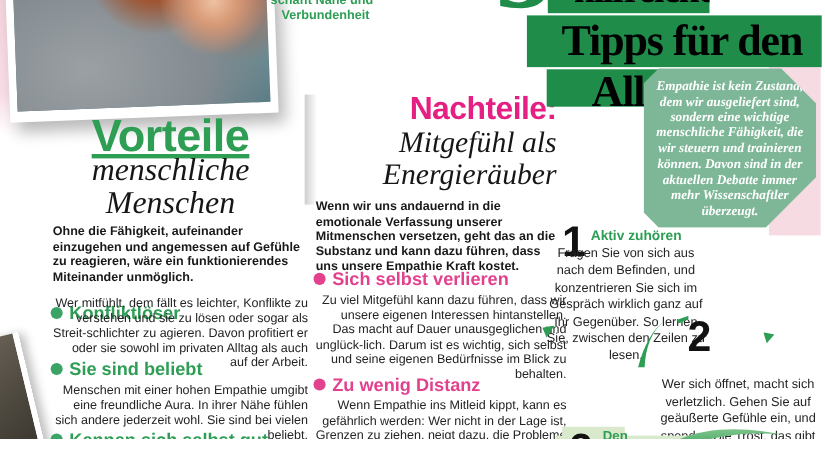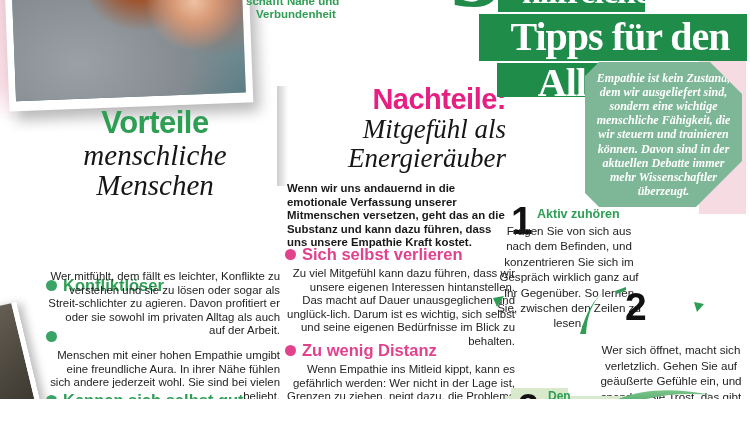--- a/index.html
+++ b/index.html
@@ -35,33 +35,33 @@
   .sec-h{position:absolute;font-weight:bold;font-size:16.5px;line-height:18px;white-space:nowrap;}
   .sec-h .dot{display:inline-block;width:11px;height:11px;border-radius:50%;margin-right:6px;}
   .sec-h.green{color:#2e9e55;} .sec-h.green .dot{background:#3aa467;}
   .sec-h.pink{color:#e2418e;} .sec-h.pink .dot{background:#e2418e;}
 
   
   .frag-green{position:absolute;left:246px;top:-5px;width:118px;font-weight:bold;font-size:11.5px;
     line-height:13px;color:#2e9e55;}
   .frag-green .l2{padding-left:10px;}
   .v-title{position:absolute;left:38px;top:106px;width:234px;text-align:center;}
-  .accent-green{font-weight:bold;font-size:31px;line-height:34px;color:#2e9e55;letter-spacing:-.5px;}
+  .accent-green{font-weight:bold;font-size:41px;line-height:34px;color:#2e9e55;letter-spacing:-.5px;text-decoration:underline;}
   .serif-title{font-family:"Liberation Serif",serif;font-style:italic;font-size:29px;line-height:30px;color:#161616;}
 
   
   .n-title{position:absolute;left:280px;top:84px;width:226px;text-align:right;}
   .accent-pink{font-weight:bold;font-size:29px;line-height:31px;color:#e61f83;letter-spacing:-.5px;}
 
   
   .big5-wrap{position:absolute;left:450px;top:0;width:78px;height:27px;overflow:hidden;}
   .big5-wrap span{position:absolute;left:0;top:-82px;font-family:"Liberation Serif",serif;
     font-weight:bold;font-size:105px;line-height:105px;color:#1f8c4a;}
   .hl-block{position:absolute;background:#1f8c4a;text-align:center;overflow:hidden;}
-  .hl-txt{font-family:"Liberation Serif",serif;font-weight:bold;color:#ffffff;letter-spacing:-1px;margin-left:14px;}
+  .hl-txt{font-family:"Liberation Serif",serif;font-weight:bold;color:#000000;letter-spacing:-1px;margin-left:14px;}
   .hl1{left:498px;top:0;width:147px;height:12px;}
   .hl1 .hl-txt{position:absolute;width:100%;left:0;top:-27px;font-size:34px;line-height:38px;}
   .hl2{left:479px;top:14px;width:268px;height:47px;}
   .hl2 .hl-txt{font-size:40px;line-height:46px;display:block;}
   .hl3{left:497px;top:63px;width:166px;height:34px;overflow:visible;}
   .hl3 .hl-txt{font-size:40px;line-height:40px;display:block;}
 
   
   .sage-box{position:absolute;left:585px;top:62px;width:157px;height:145px;background:#7eb797;
     clip-path:polygon(14px 0,calc(100% - 32px) 0,100% 32px,100% calc(100% - 46px),
@@ -99,28 +99,29 @@
   <div class="frag-green">
     <div>schafft Nähe und</div>
     <div class="l2">Verbundenheit</div>
   </div>
 
   <div class="v-title">
     <div class="accent-green">Vorteile</div>
     <div class="serif-title">menschliche</div>
     <div class="serif-title">Menschen</div>
   </div>
+  <div class="intro" style="left:48px;top:205px;width:228px;">Ohne die Fähigkeit, aufeinander einzugehen und angemessen auf Gefühle zu reagieren, wäre ein funktionierendes Miteinander unmöglich.</div>
 
   <div class="sec-h green" style="left:46px;top:249px;margin-top:27px;">
     <span class="dot"></span><span>Konfliktlöser</span>
   </div>
   <div class="body-txt" style="left:48px;top:270px;width:232px;">Wer mitfühlt, dem fällt es leichter, Konflikte zu verstehen und sie zu lösen oder sogar als Streit-schlichter zu agieren. Davon profitiert er oder sie sowohl im privaten Alltag als auch auf der Arbeit.</div>
 
   <div class="sec-h green" style="left:46px;top:327px;">
-    <span class="dot"></span>
+    <span class="dot"></span><span>Sie sind beliebt</span>
   </div>
   <div class="body-txt" style="left:48px;top:349px;width:232px;">Menschen mit einer hohen Empathie umgibt eine freundliche Aura. In ihrer Nähe fühlen sich andere jederzeit wohl. Sie sind bei vielen beliebt.</div>
 
   <div class="sec-h green" style="left:46px;top:391px;">
     <span class="dot"></span><span>Kennen sich selbst gut</span>
   </div>
   <div class="body-txt" style="left:48px;top:412px;width:232px;">Das Verständnis beschränkt sich nicht nur auf</div>
 
   <div class="n-title">
     <div class="accent-pink">Nachteile:</div>

